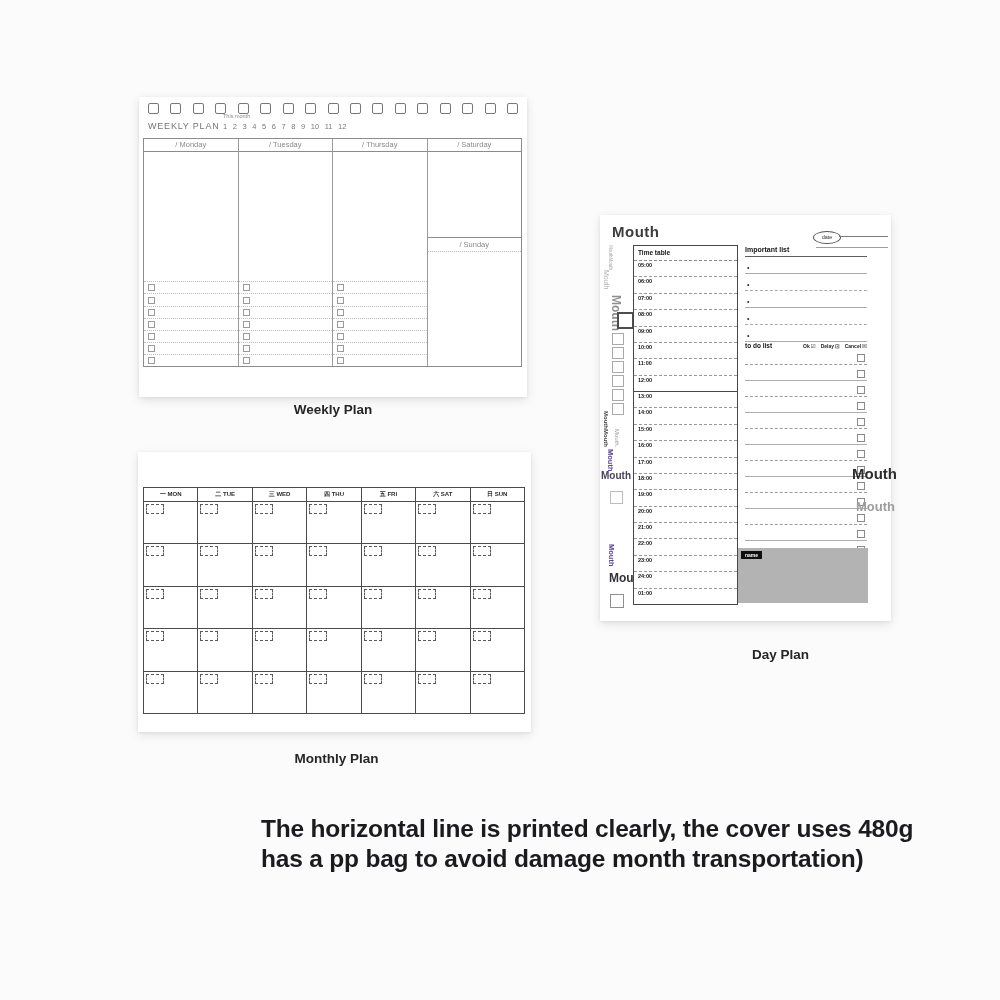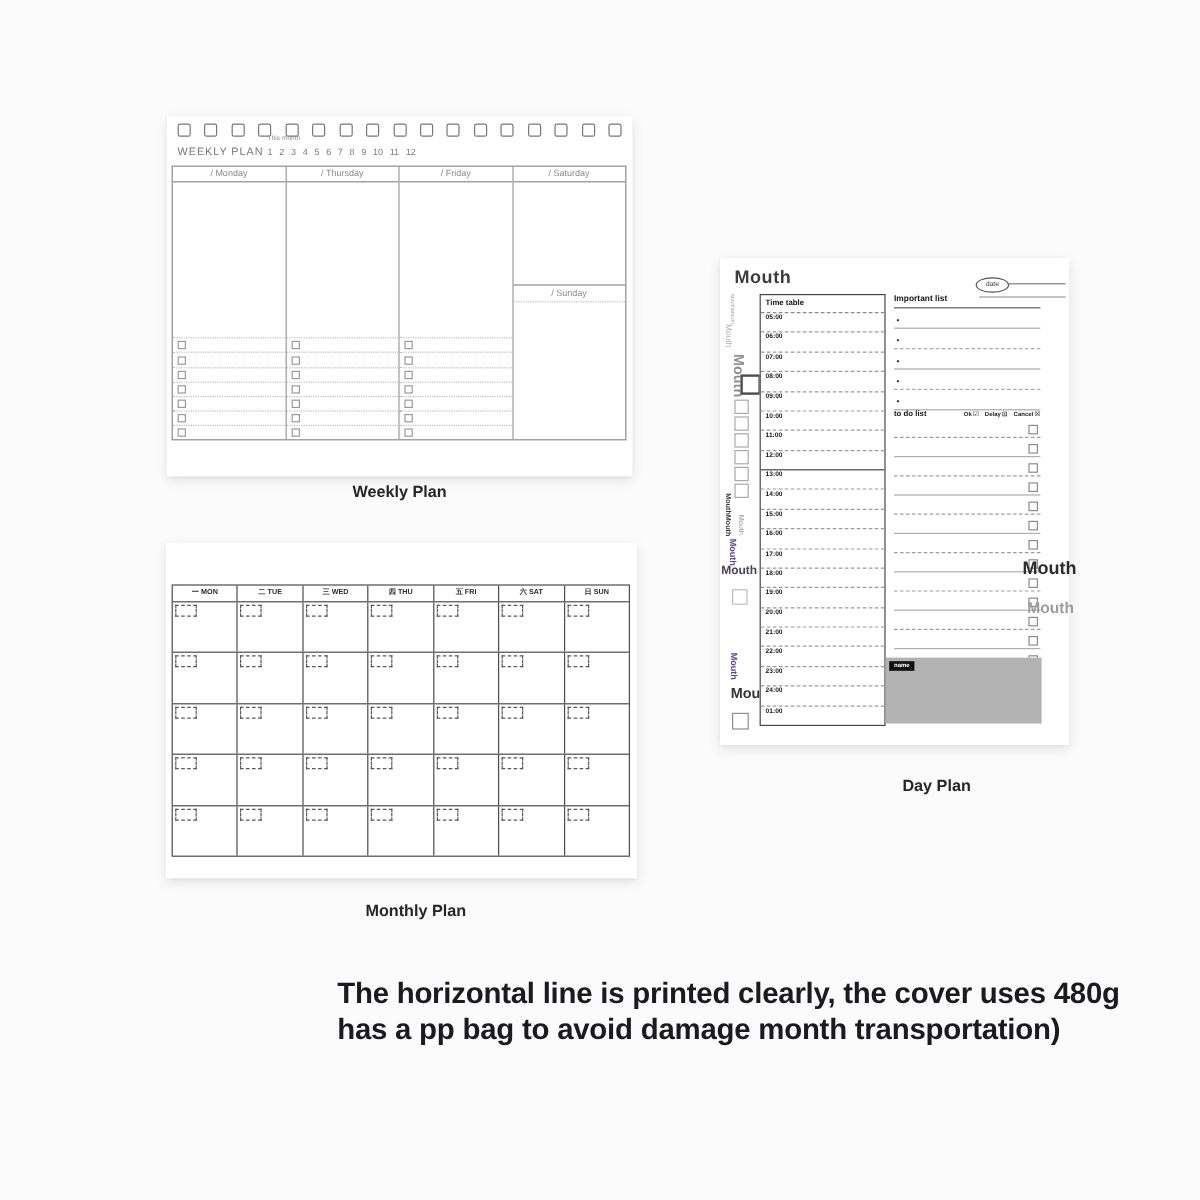--- a/index.html
+++ b/index.html
@@ -104,26 +104,26 @@
   .memo{position:absolute;left:138px;top:333px;width:130px;height:55px;background:#b3b3b3;}
   .memo-tag{position:absolute;left:3px;top:3px;background:#101010;color:#fff;font-size:5px;
             font-weight:700;padding:1px 4px;line-height:1.2;}
 
   .overlay-bold{position:absolute;left:252px;top:250px;font-size:15px;font-weight:800;color:#2d2d2d;white-space:nowrap;}
   .overlay-gray{position:absolute;left:256px;top:284px;font-size:13px;font-weight:700;color:#9d9d9d;white-space:nowrap;}
 
   
   .caption{position:absolute;font-size:13.5px;font-weight:700;color:#262626;text-align:center;}
   .cap-weekly{left:139px;top:402px;width:388px;}
-  .cap-monthly{left:150px;top:751px;width:393px;}
+  .cap-monthly{left:140px;top:751px;width:393px;}
   .cap-day{left:635px;top:647px;width:291px;}
 
   .description{position:absolute;left:261px;top:814px;width:700px;
                font-size:24.5px;font-weight:700;color:#1a1a1f;line-height:29.5px;letter-spacing:-0.2px;}
-  .description div{white-space:nowrap;margin-left:20px;}
+  .description div{white-space:nowrap;}
 </style>
 </head>
 <body>
 
 <div class="canvas">
 
   <section class="page weekly">
     <div class="holes" id="weekly-holes">
         <span class="hole"></span>
         <span class="hole"></span>
@@ -169,21 +169,21 @@
               <div class="wk-cbrow">
                 <span class="wk-cb"></span>
               </div>
               <div class="wk-cbrow">
                 <span class="wk-cb"></span>
               </div>
             </div>
           </div>
         </div>
         <div class="wk-col">
-          <div class="wk-colhead">/ Thursday</div>
+          <div class="wk-colhead">/ Tuesday</div>
           <div class="wk-body">
             <div class="wk-cbblock">
               <div class="wk-cbrow">
                 <span class="wk-cb"></span>
               </div>
               <div class="wk-cbrow">
                 <span class="wk-cb"></span>
               </div>
               <div class="wk-cbrow">
                 <span class="wk-cb"></span>
@@ -197,21 +197,21 @@
               <div class="wk-cbrow">
                 <span class="wk-cb"></span>
               </div>
               <div class="wk-cbrow">
                 <span class="wk-cb"></span>
               </div>
             </div>
           </div>
         </div>
         <div class="wk-col">
-          <div class="wk-colhead">/ Friday</div>
+          <div class="wk-colhead">/ Thursday</div>
           <div class="wk-body">
             <div class="wk-cbblock">
               <div class="wk-cbrow">
                 <span class="wk-cb"></span>
               </div>
               <div class="wk-cbrow">
                 <span class="wk-cb"></span>
               </div>
               <div class="wk-cbrow">
                 <span class="wk-cb"></span>

